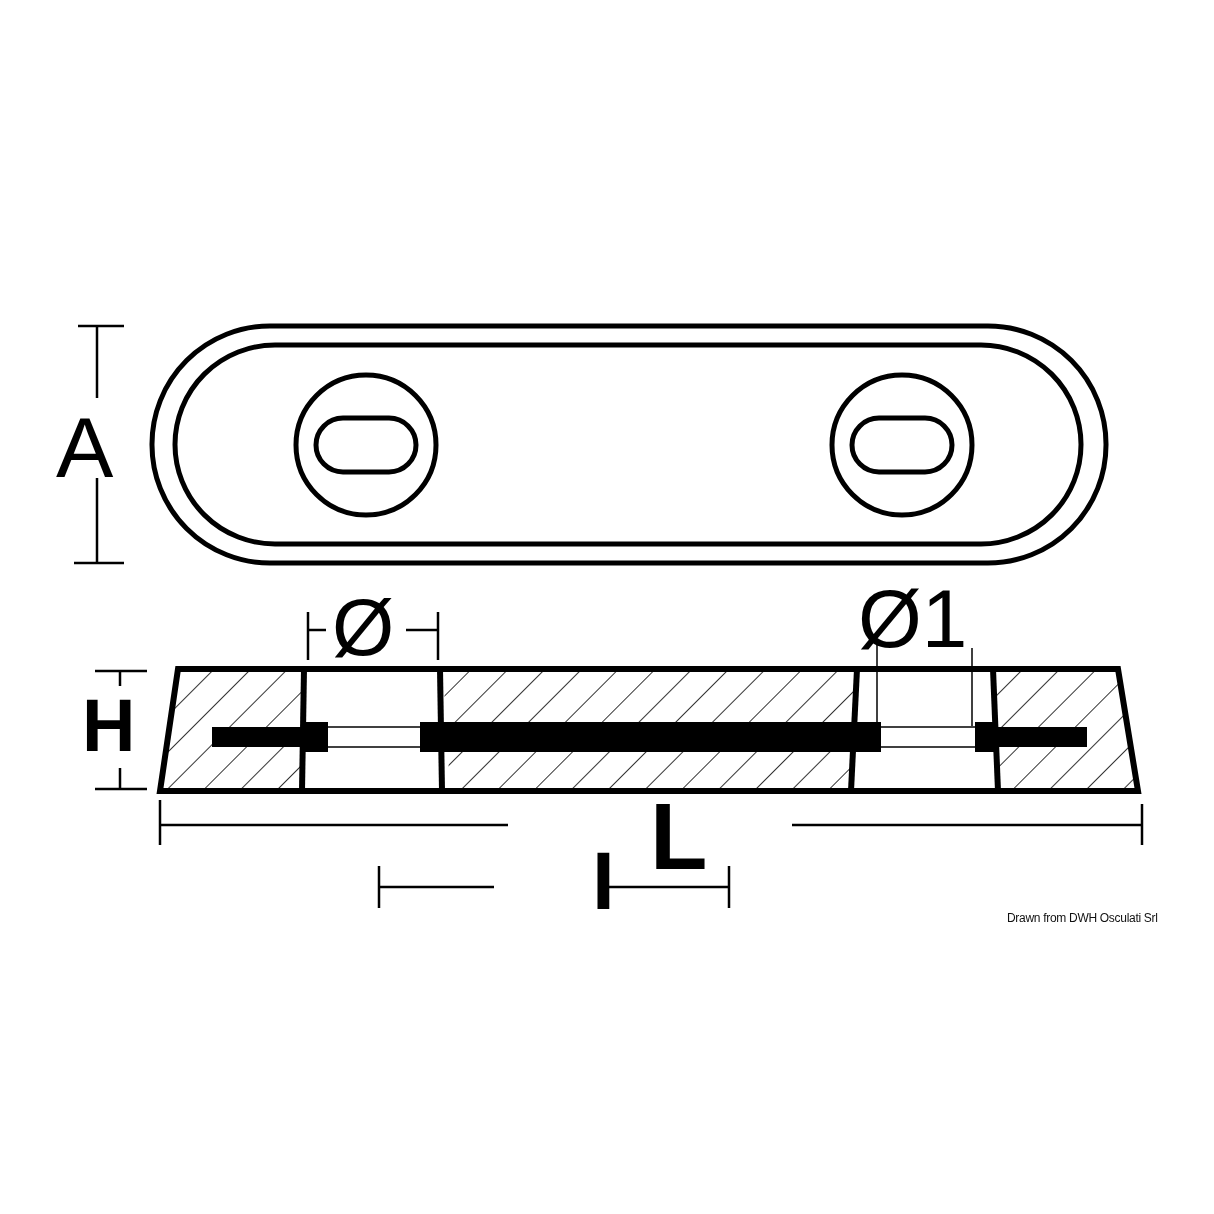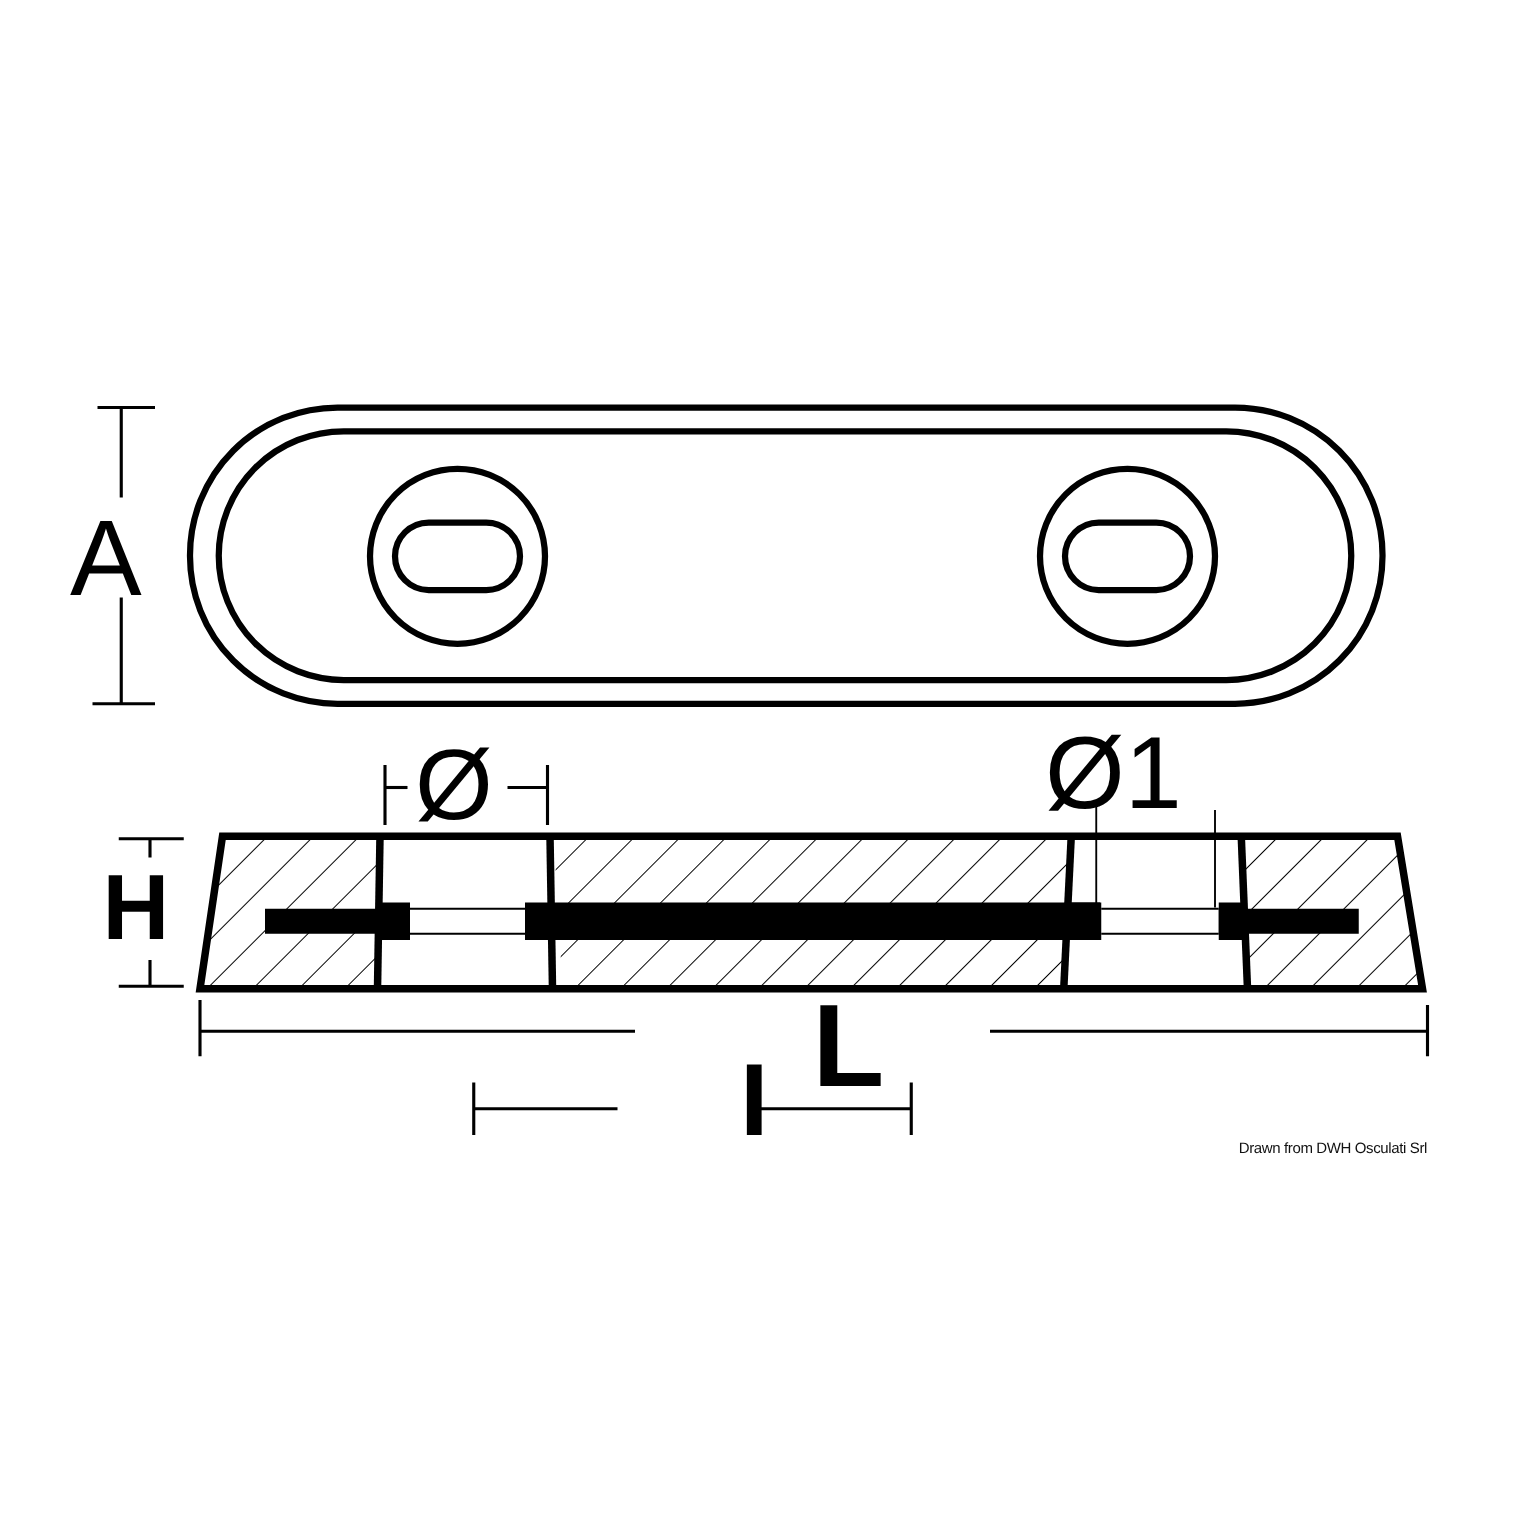--- a/index.html
+++ b/index.html
@@ -1,19 +1,19 @@
 <!DOCTYPE html>
 <html><head>
 <meta charset="utf-8">
 <style>
   html, body { margin:0; padding:0; background:#ffffff; }
   body { width:1214px; height:1214px; position:relative; overflow:hidden; font-family:"Liberation Sans", sans-serif; }
   svg { position:absolute; left:0; top:0; }
   .dimlabel { position:absolute; color:#000; font-family:"Liberation Sans", sans-serif; line-height:1; }
-  .credit { position:absolute; font-size:12px; color:#111; letter-spacing:-0.3px; font-family:"Liberation Sans", sans-serif; }
+  .credit { position:absolute; font-size:12px; color:#111; letter-spacing:-0.3px; font-family:"Liberation Sans", sans-serif;margin-left:16px; }
 </style>
 </head>
 <body>
 
 <svg width="1214" height="1214" viewBox="0 0 1214 1214">
   <defs>
     <pattern id="hatch" patternUnits="userSpaceOnUse" width="26" height="26" patternTransform="rotate(45)">
       <line x1="0" y1="0" x2="0" y2="26" stroke="#000" stroke-width="1.6"></line>
     </pattern>
   </defs>
@@ -101,17 +101,17 @@
     <line x1="379" y1="866" x2="379" y2="908"></line>
     <line x1="379" y1="887" x2="494" y2="887"></line>
     <line x1="608" y1="887" x2="729" y2="887"></line>
     <line x1="729" y1="866" x2="729" y2="908"></line>
   </g>
 </svg>
 
 <div class="dimlabel" style="left:56px; top:404px; font-size:86px;">A</div>
 <div class="dimlabel" style="left:82px; top:689px; font-size:74px; font-weight:bold;">H</div>
 <div class="dimlabel" style="left:332px; top:588px; font-size:80px;">Ø</div>
-<div class="dimlabel" style="left:836px; top:578px; font-size:82px;">Ø1</div>
+<div class="dimlabel" style="left:858px; top:578px; font-size:82px;">Ø1</div>
 <div class="dimlabel" style="left:650px; top:790px; font-size:94px; font-weight:bold;">L</div>
 <div class="dimlabel" style="left:592px; top:840px; font-size:82px; font-weight:bold;">I</div>
 
 <div class="credit" style="left:991px; top:911px;">Drawn from DWH Osculati Srl</div>
 
 </body></html>

